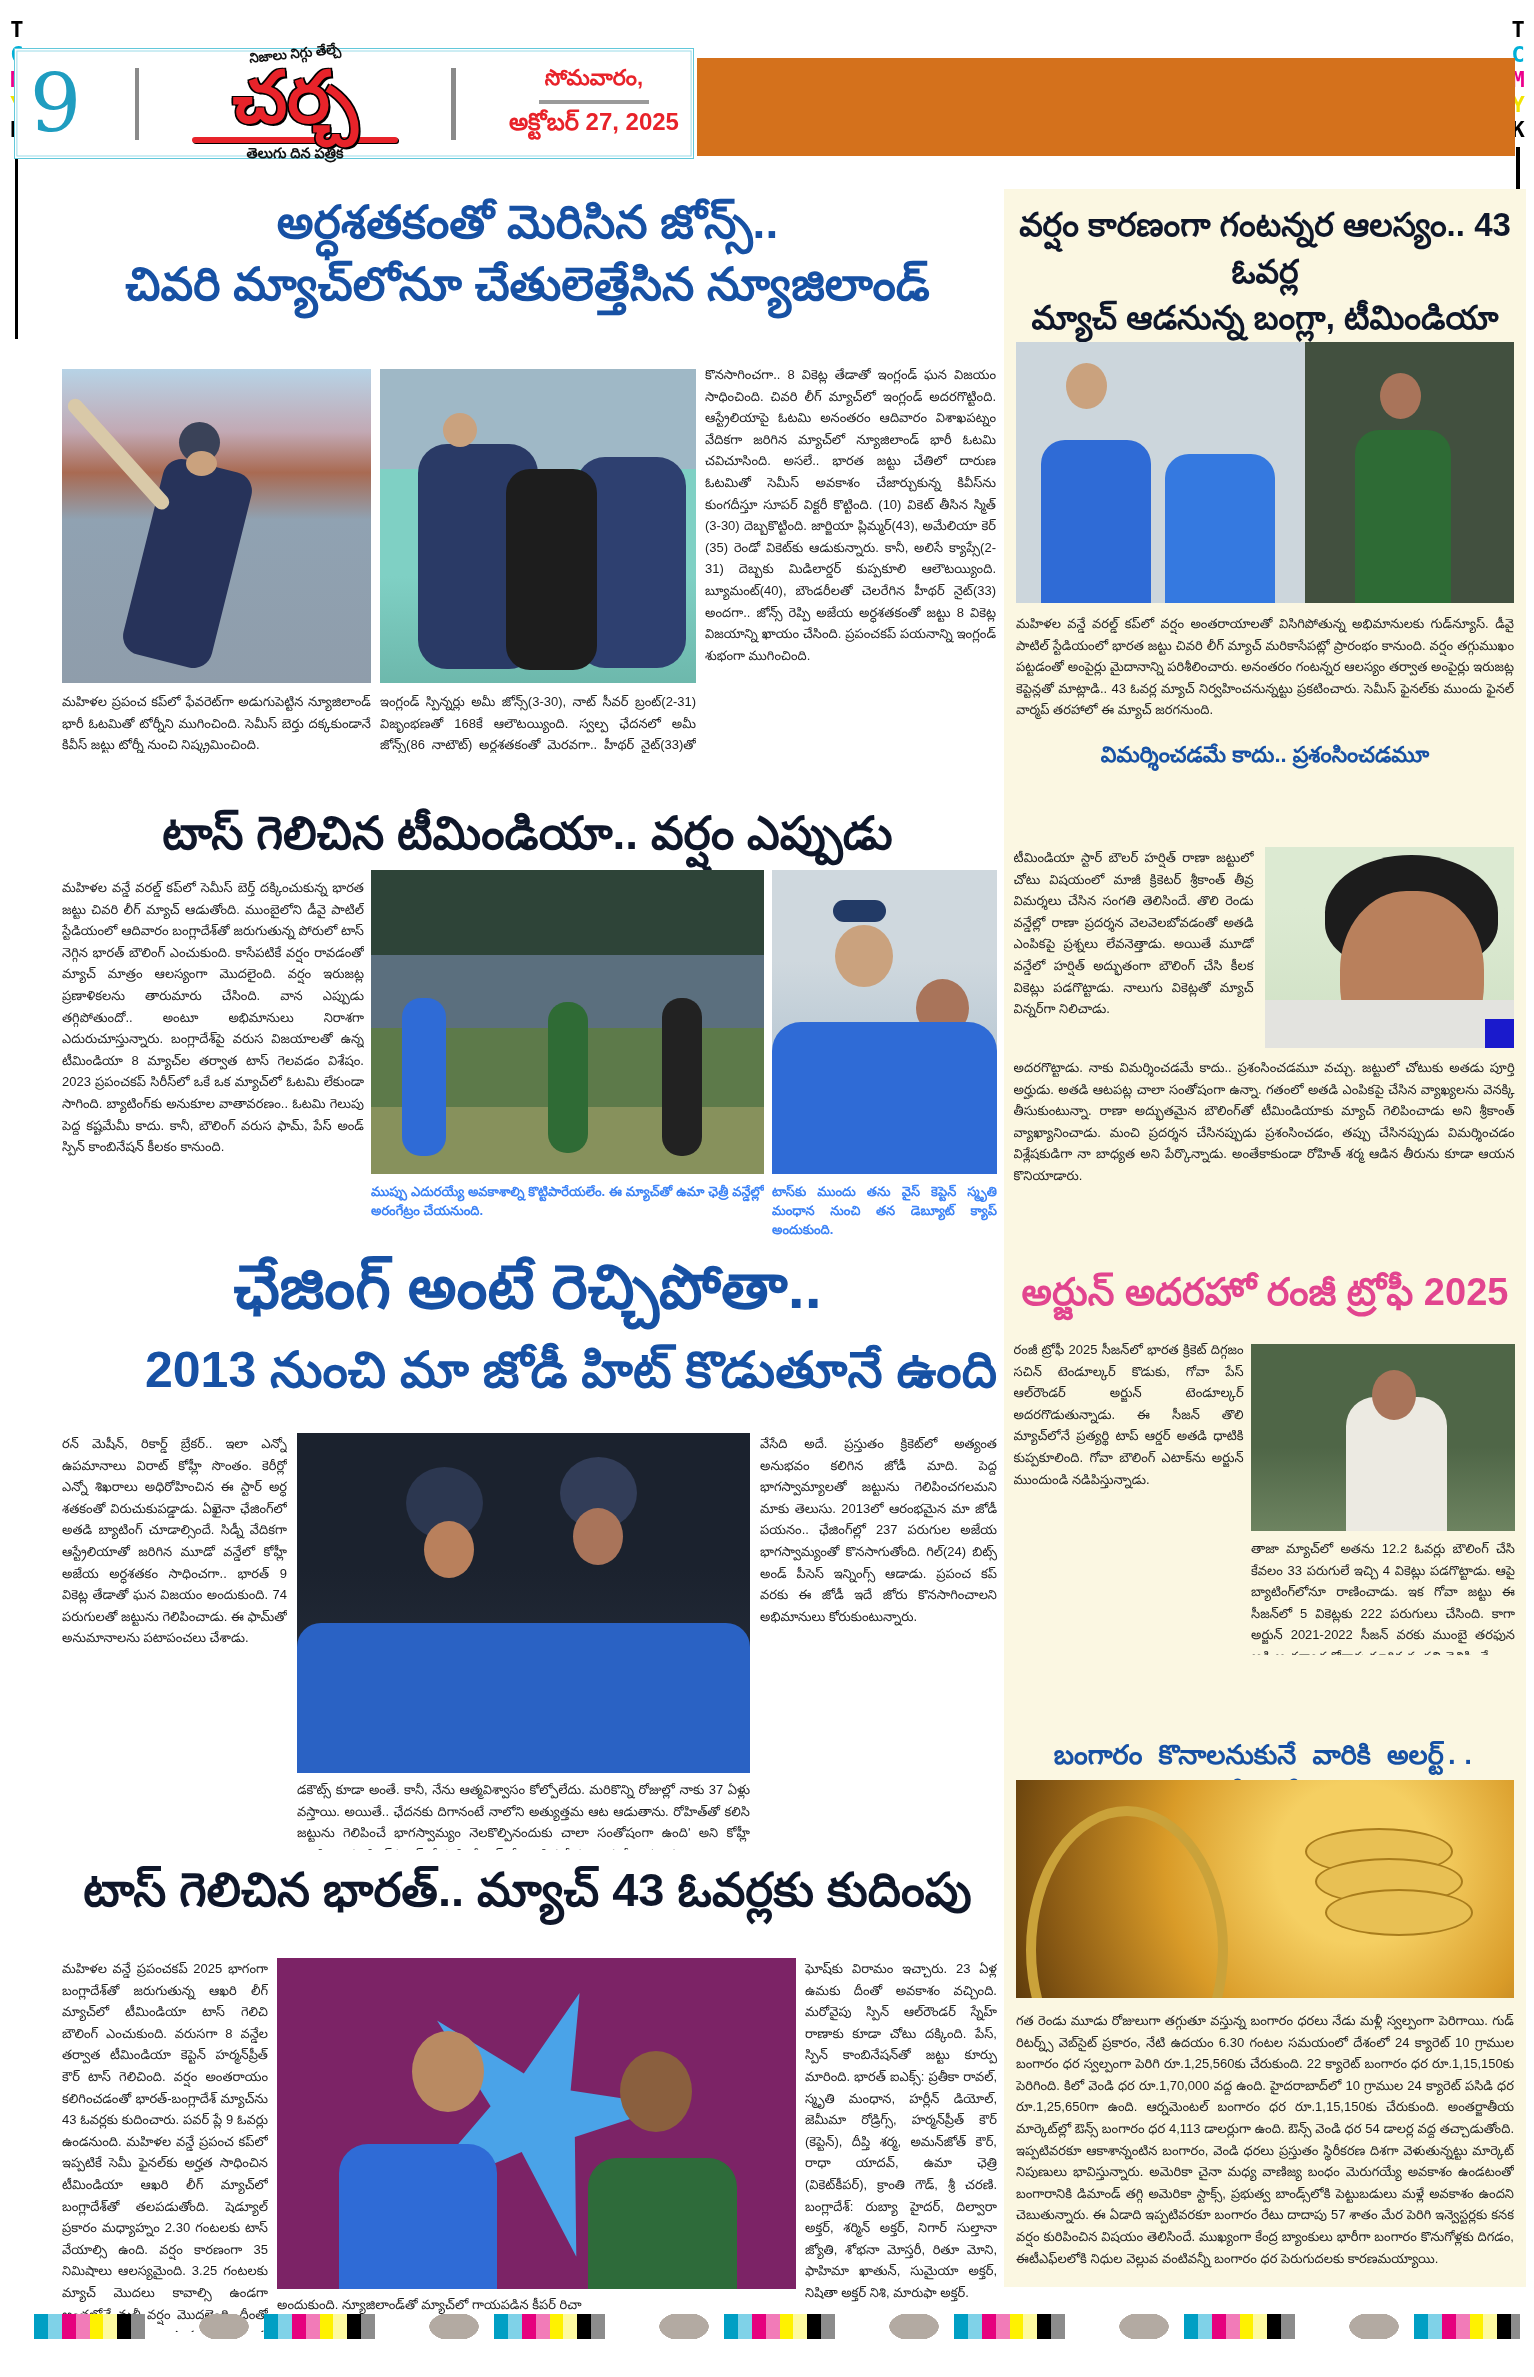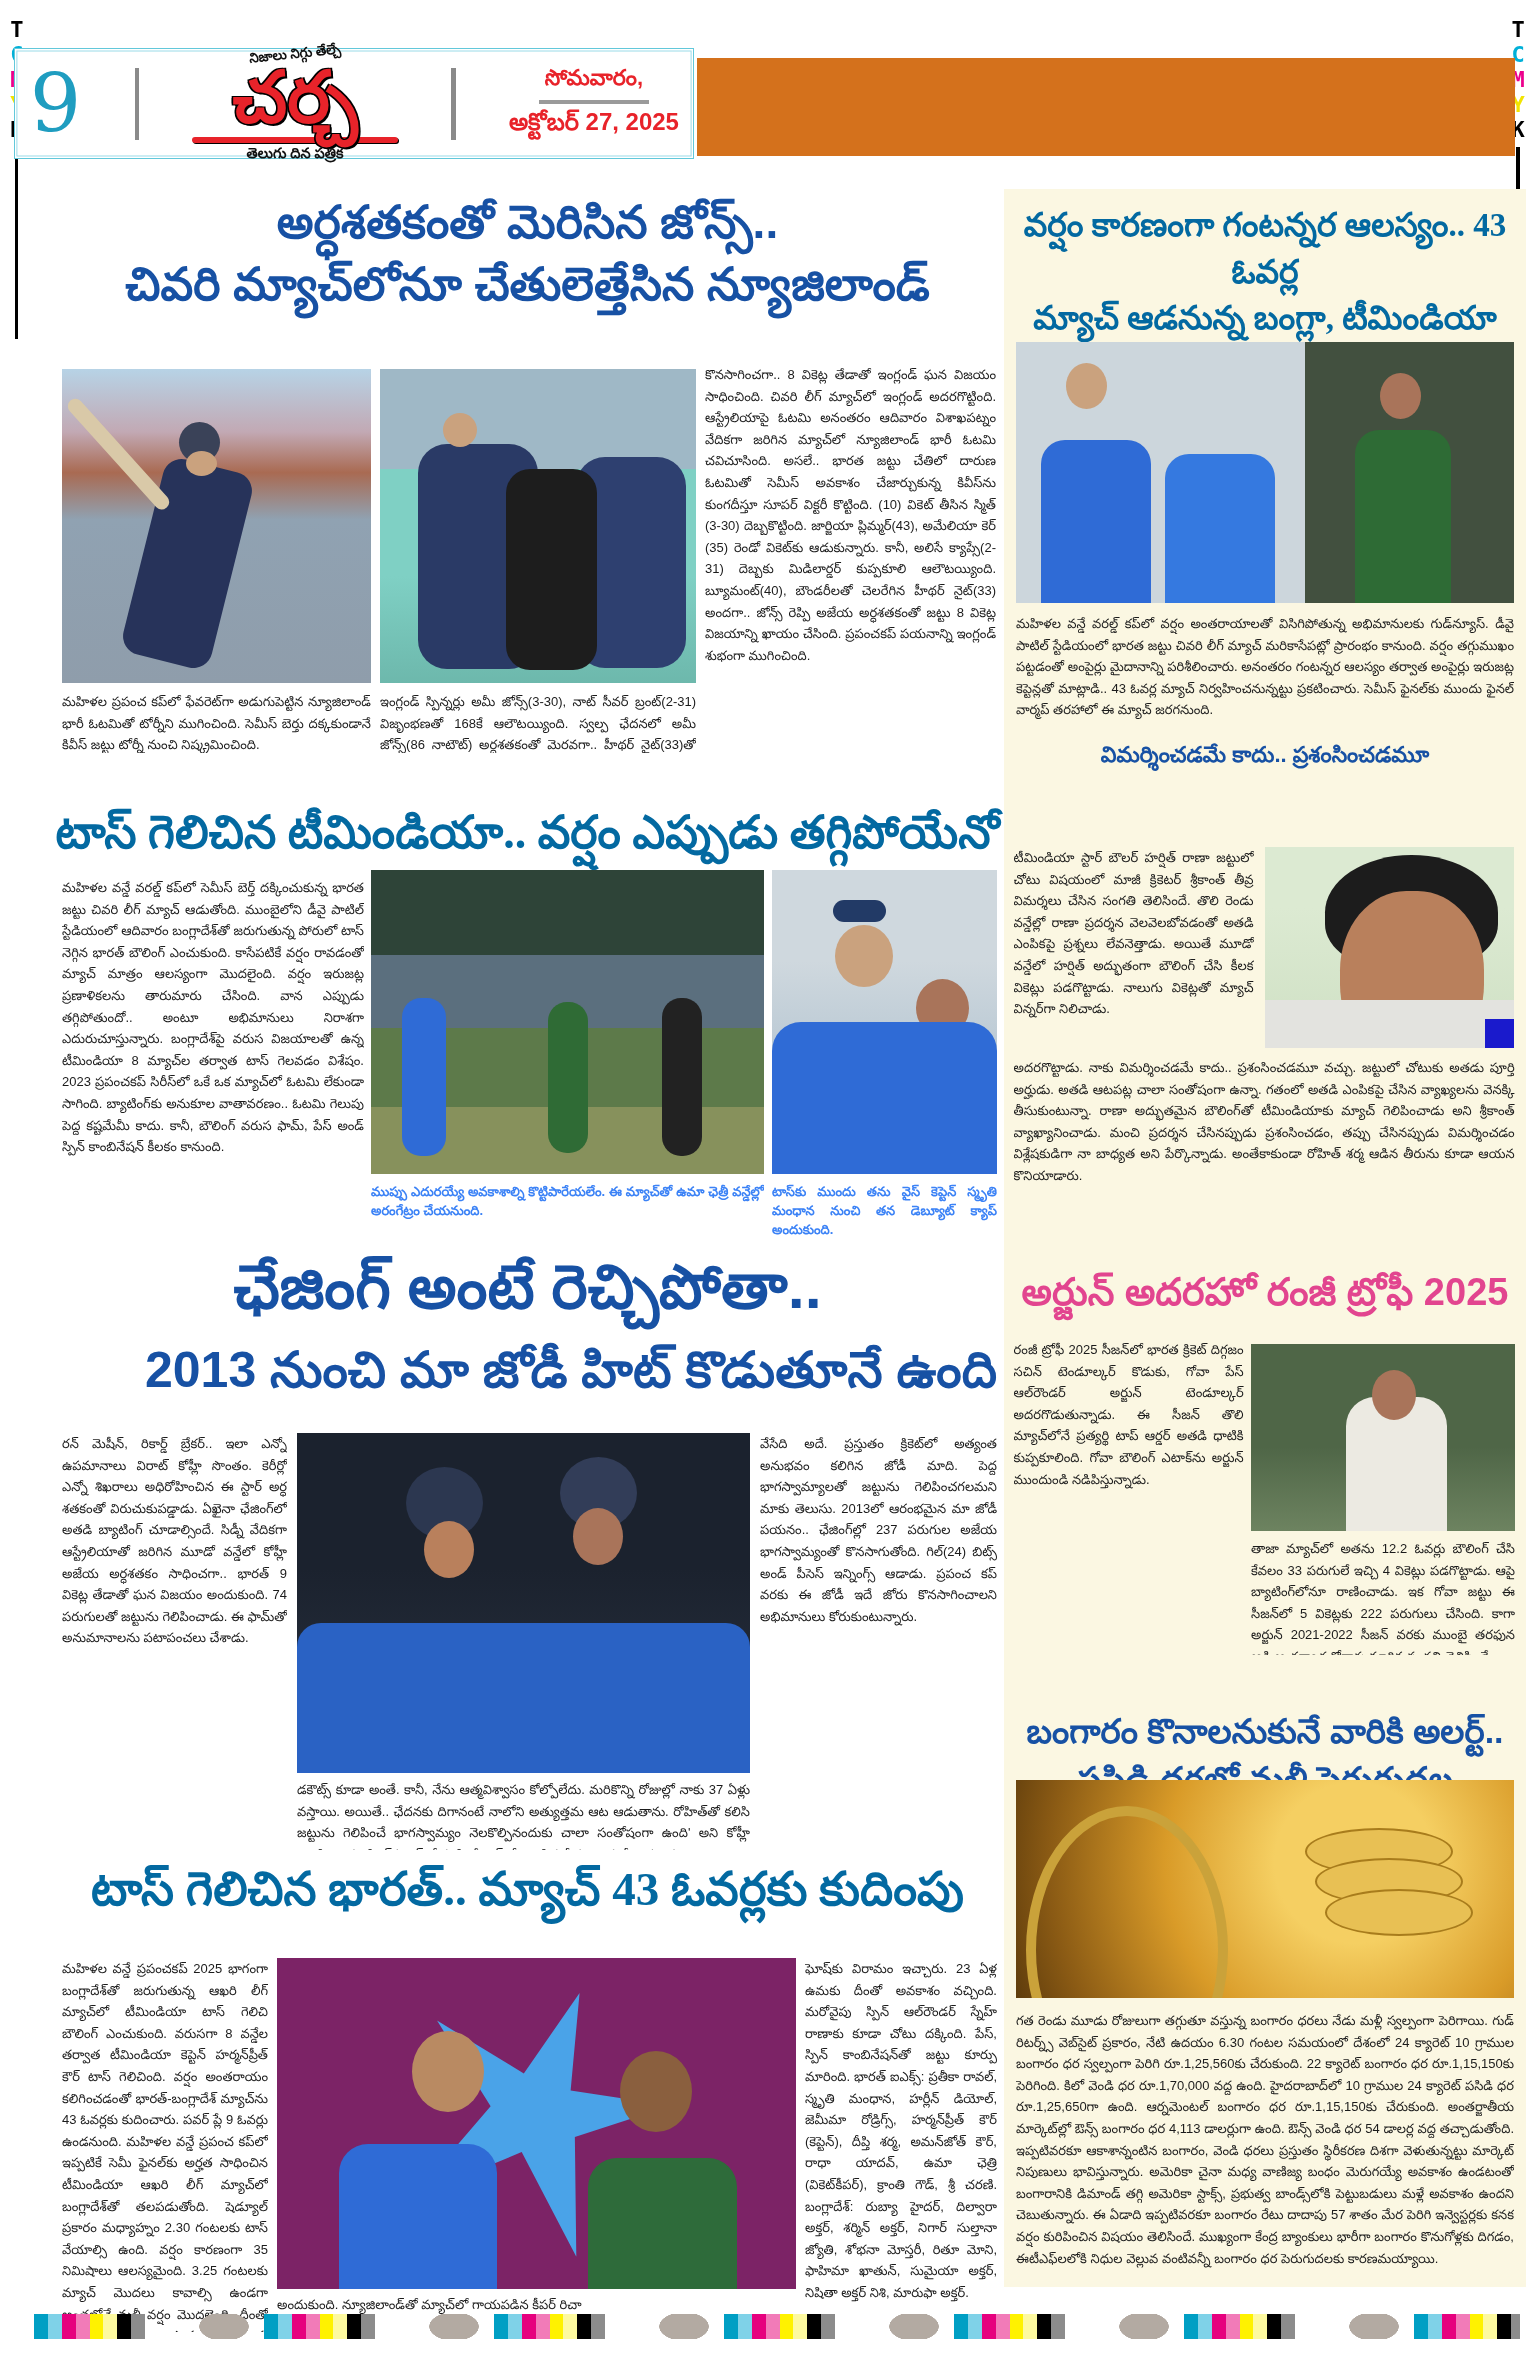--- a/index.html
+++ b/index.html
@@ -24,21 +24,21 @@
            text-shadow:1.9px 1.9px 0 #000,-1.4px -1.4px 0 #000,1.4px -1.4px 0 #000,-1.4px 1.4px 0 #000;}
   .logobar{height:6.7px;background:#e8232a;box-shadow:1px 1px 0 #000;width:206px;margin:1px auto 2.9px auto;border-radius:3.8px;}
   .tagline-bottom{font-size:14.4px;color:#111;font-weight:bold;}
   .dateblock{text-align:center;color:#e8232a;font-weight:bold;}
   .dateblock .day{font-size:22px;}
   .datebar{height:3.4px;background:#9a9a9a;width:110px;margin:4.8px auto;}
   .dateblock .date{font-size:24px;}
   .orangebar{left:697px;top:58px;width:818px;height:98px;background:#d4711c;}
   
   .hl{font-weight:bold;text-align:center;line-height:1.35;}
-  .hl-blue{color:#1751a4;} .hl-purple{color:#0369a1;font-family:Liberation Serif, serif;} .hl-pink{color:#e2458f;}
+  .hl-blue{color:#1751a4;} .hl-purple{color:#0f172a;} .hl-pink{color:#e2458f;}
   .a1-hl{left:58px;top:191px;width:939px;font-size:46px;}
   .a2-hl{left:53px;top:802px;width:949px;font-size:46px;}
   .a3-hl1{left:58px;top:1246px;width:939px;font-size:61px;}
   .a3-hl2{left:58px;top:1337px;width:939px;font-size:50px;text-align:right;}
   .a4-hl{left:53px;top:1858px;width:949px;font-size:47px;}
   
   .bodytext{font-size:13px;line-height:21.6px;text-align:justify;color:#1b1b1b;overflow:hidden;}
   .caption{font-size:13px;line-height:19px;font-weight:bold;color:#3b82f6;text-align:justify;overflow:hidden;}
   
   .rightcol{left:1004px;top:189px;width:522px;height:2098px;background:#fbf7e2;}
@@ -232,21 +232,21 @@
   <div class="rc bodytext" style="left:9.6px;top:868px;width:501px;height:192px;">అదరగొట్టాడు. నాకు విమర్శించడమే కాదు.. ప్రశంసించడమూ వచ్చు. జట్టులో చోటుకు అతడు పూర్తి అర్హుడు. అతడి ఆటపట్ల చాలా సంతోషంగా ఉన్నా. గతంలో అతడి ఎంపికపై చేసిన వ్యాఖ్యలను వెనక్కి తీసుకుంటున్నా. రాణా అద్భుతమైన బౌలింగ్‌తో టీమిండియాకు మ్యాచ్ గెలిపించాడు అని శ్రీకాంత్ వ్యాఖ్యానించాడు. మంచి ప్రదర్శన చేసినప్పుడు ప్రశంసించడం, తప్పు చేసినప్పుడు విమర్శించడం విశ్లేషకుడిగా నా బాధ్యత అని పేర్కొన్నాడు. అంతేకాకుండా రోహిత్ శర్మ ఆడిన తీరును కూడా ఆయన కొనియాడారు.</div>
 
   <div class="rc rc-hl hl-pink" style="top:1077px;font-size:38px;">అర్జున్ అదరహో రంజీ ట్రోఫీ 2025</div>
   <div class="rc bodytext" style="left:9.6px;top:1150px;width:230px;height:316px;">రంజీ ట్రోఫీ 2025 సీజన్‌లో భారత క్రికెట్ దిగ్గజం సచిన్ టెండూల్కర్ కొడుకు, గోవా పేస్ ఆల్‌రౌండర్ అర్జున్ టెండూల్కర్ అదరగొడుతున్నాడు. ఈ సీజన్ తొలి మ్యాచ్‌లోనే ప్రత్యర్థి టాప్ ఆర్డర్ అతడి ధాటికి కుప్పకూలింది. గోవా బౌలింగ్ ఎటాక్‌ను అర్జున్ ముందుండి నడిపిస్తున్నాడు.</div>
   <div class="photo pr3" style="left:247px;top:1155px;width:264px;height:187px;">
       <i></i>
       <i></i>
     </div>
   <div class="rc bodytext" style="left:247px;top:1349px;width:264px;height:117px;">తాజా మ్యాచ్‌లో అతను 12.2 ఓవర్లు బౌలింగ్ చేసి కేవలం 33 పరుగులే ఇచ్చి 4 వికెట్లు పడగొట్టాడు. ఆపై బ్యాటింగ్‌లోనూ రాణించాడు. ఇక గోవా జట్టు ఈ సీజన్‌లో 5 వికెట్లకు 222 పరుగులు చేసింది. కాగా అర్జున్ 2021-2022 సీజన్ వరకు ముంబై తరఫున ఆడి ఆ తర్వాత గోవాకు మారిన సంగతి తెలిసిందే.</div>
 
-  <div class="rc rc-hl hl-blue" style="top:1519px;font-size:34px;">
+  <div class="rc rc-hl hl-blue" style="top:1550px;font-size:27px;font-family:Liberation Mono, monospace;">
     <div>బంగారం కొనాలనుకునే వారికి అలర్ట్..</div>
     <div>పసిడి ధరల్లో మళ్లీ పెరుగుదల</div>
   </div>
   <div class="photo pr4" style="left:12px;top:1591px;width:498px;height:218px;">
       <i></i>
       <i></i>
       <i></i>
       <i></i>
     </div>
   <div class="rc bodytext" style="left:12px;top:1821px;width:498px;height:261px;">గత రెండు మూడు రోజులుగా తగ్గుతూ వస్తున్న బంగారం ధరలు నేడు మళ్లీ స్వల్పంగా పెరిగాయి. గుడ్ రిటర్న్స్ వెబ్‌సైట్ ప్రకారం, నేటి ఉదయం 6.30 గంటల సమయంలో దేశంలో 24 క్యారెట్ 10 గ్రాముల బంగారం ధర స్వల్పంగా పెరిగి రూ.1,25,560కు చేరుకుంది. 22 క్యారెట్ బంగారం ధర రూ.1,15,150కు పెరిగింది. కిలో వెండి ధర రూ.1,70,000 వద్ద ఉంది. హైదరాబాద్‌లో 10 గ్రాముల 24 క్యారెట్ పసిడి ధర రూ.1,25,650గా ఉంది. ఆర్నమెంటల్ బంగారం ధర రూ.1,15,150కు చేరుకుంది. అంతర్జాతీయ మార్కెట్‌ల్లో ఔన్స్ బంగారం ధర 4,113 డాలర్లుగా ఉంది. ఔన్స్ వెండి ధర 54 డాలర్ల వద్ద తచ్చాడుతోంది. ఇప్పటివరకూ ఆకాశాన్నంటిన బంగారం, వెండి ధరలు ప్రస్తుతం స్థిరీకరణ దిశగా వెళుతున్నట్టు మార్కెట్ నిపుణులు భావిస్తున్నారు. అమెరికా చైనా మధ్య వాణిజ్య బంధం మెరుగయ్యే అవకాశం ఉండటంతో బంగారానికి డిమాండ్ తగ్గి అమెరికా స్టాక్స్, ప్రభుత్వ బాండ్స్‌లోకి పెట్టుబడులు మళ్లే అవకాశం ఉందని చెబుతున్నారు. ఈ ఏడాది ఇప్పటివరకూ బంగారం రేటు దాదాపు 57 శాతం మేర పెరిగి ఇన్వెస్టర్లకు కనక వర్షం కురిపించిన విషయం తెలిసిందే. ముఖ్యంగా కేంద్ర బ్యాంకులు భారీగా బంగారం కొనుగోళ్లకు దిగడం, ఈటీఎఫ్‌లలోకి నిధుల వెల్లువ వంటివన్నీ బంగారం ధర పెరుగుదలకు కారణమయ్యాయి.</div>

